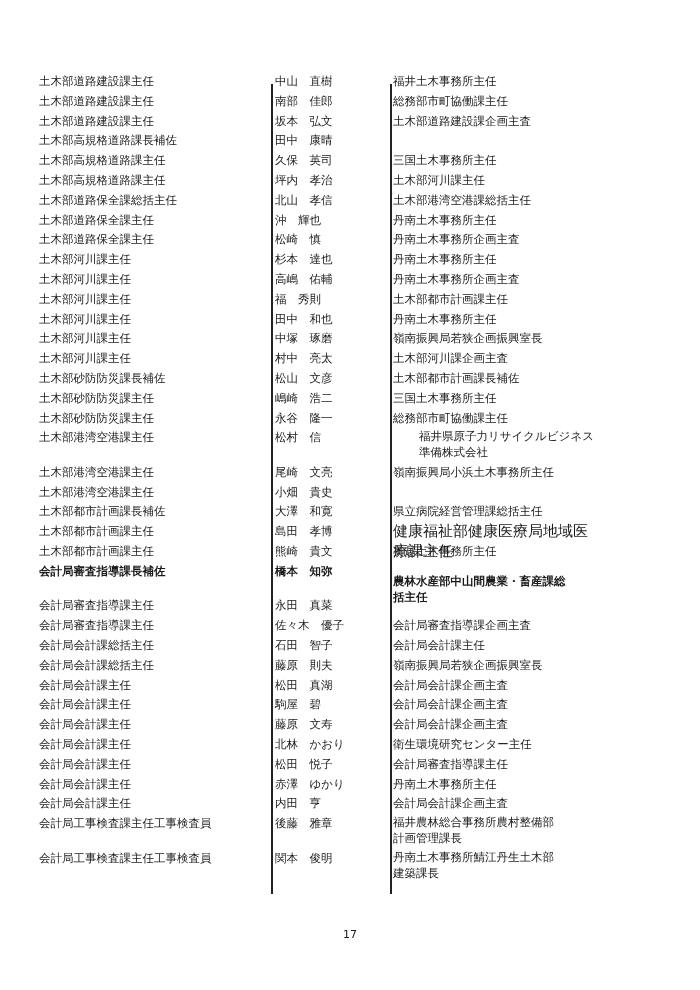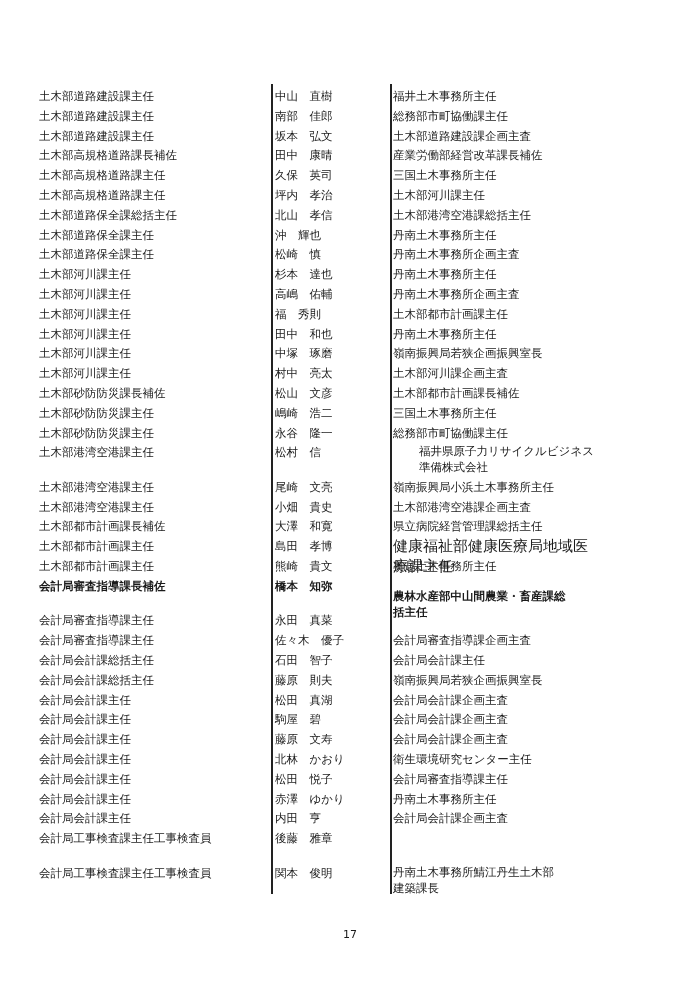--- a/index.html
+++ b/index.html
@@ -1,19 +1,19 @@
 <!DOCTYPE html>
 <html><head>
 <meta charset="utf-8">
 <style>
   html, body { margin: 0; padding: 0; background: #ffffff; }
   body { width: 700px; height: 990px; position: relative; overflow: hidden;
          font-family: "DejaVu Serif", "Liberation Serif", serif; color: #1a1a1a; }
   .vline { position: absolute; top: 84px; height: 810px; width: 1.5px; background: #222; }
-  #rows { position: absolute; left: 0; top: 87px; width: 700px; }
+  #rows { position: absolute; left: 0; top: 72px; width: 700px; }
   .row { position: relative; display: flex; font-size: 11.5px; line-height: 19.8px; }
   .c1 { position: absolute; left: 39px; white-space: nowrap; }
   .c2 { position: absolute; left: 275px; white-space: pre; }
   .c3 { position: absolute; left: 393px; white-space: pre-line; width: 200px; }
   .c3.small { font-size: 15px; }
   .page-num { position: absolute; top: 928px; left: 0; width: 700px; text-align: center;
               font-family: "DejaVu Sans", "Liberation Sans", sans-serif; font-size: 11px; }
 </style>
 </head>
 <body>
@@ -33,21 +33,20 @@
       <span class="c3">総務部市町協働課主任</span>
     </div>
     <div class="row" style="height: 19.8px;">
       <span class="c1">土木部道路建設課主任</span>
       <span class="c2">坂本　弘文</span>
       <span class="c3">土木部道路建設課企画主査</span>
     </div>
     <div class="row" style="height: 19.8px;">
       <span class="c1">土木部高規格道路課長補佐</span>
       <span class="c2">田中　康晴</span>
-      <span class="c3">産業労働部経営改革課長補佐</span>
     </div>
     <div class="row" style="height: 19.8px;">
       <span class="c1">土木部高規格道路課主任</span>
       <span class="c2">久保　英司</span>
       <span class="c3">三国土木事務所主任</span>
     </div>
     <div class="row" style="height: 19.8px;">
       <span class="c1">土木部高規格道路課主任</span>
       <span class="c2">坪内　孝治</span>
       <span class="c3">土木部河川課主任</span>
@@ -119,21 +118,20 @@
 準備株式会社</span>
     </div>
     <div class="row" style="height: 19.8px;">
       <span class="c1">土木部港湾空港課主任</span>
       <span class="c2">尾崎　文亮</span>
       <span class="c3">嶺南振興局小浜土木事務所主任</span>
     </div>
     <div class="row" style="height: 19.8px;">
       <span class="c1">土木部港湾空港課主任</span>
       <span class="c2">小畑　貴史</span>
-      <span class="c3">土木部港湾空港課企画主査</span>
     </div>
     <div class="row" style="height: 19.8px;">
       <span class="c1">土木部都市計画課長補佐</span>
       <span class="c2">大澤　和寛</span>
       <span class="c3">県立病院経営管理課総括主任</span>
     </div>
     <div class="row" style="height: 19.8px;">
       <span class="c1">土木部都市計画課主任</span>
       <span class="c2">島田　孝博</span>
       <span class="c3 small">健康福祉部健康医療局地域医療課主任</span>
@@ -199,20 +197,22 @@
       <span class="c3">丹南土木事務所主任</span>
     </div>
     <div class="row" style="height: 19.8px;">
       <span class="c1">会計局会計課主任</span>
       <span class="c2">内田　亨</span>
       <span class="c3">会計局会計課企画主査</span>
     </div>
     <div class="row" style="height: 34.5px;">
       <span class="c1">会計局工事検査課主任工事検査員</span>
       <span class="c2">後藤　雅章</span>
+      <span class="c3" style="line-height: 16px;">福井農林総合事務所農村整備部
+計画管理課長</span>
     </div>
     <div class="row" style="height: 34.5px;">
       <span class="c1">会計局工事検査課主任工事検査員</span>
       <span class="c2">関本　俊明</span>
       <span class="c3" style="line-height: 16px;">丹南土木事務所鯖江丹生土木部
 建築課長</span>
     </div>
   </div>
 
 <div class="page-num">17</div>

